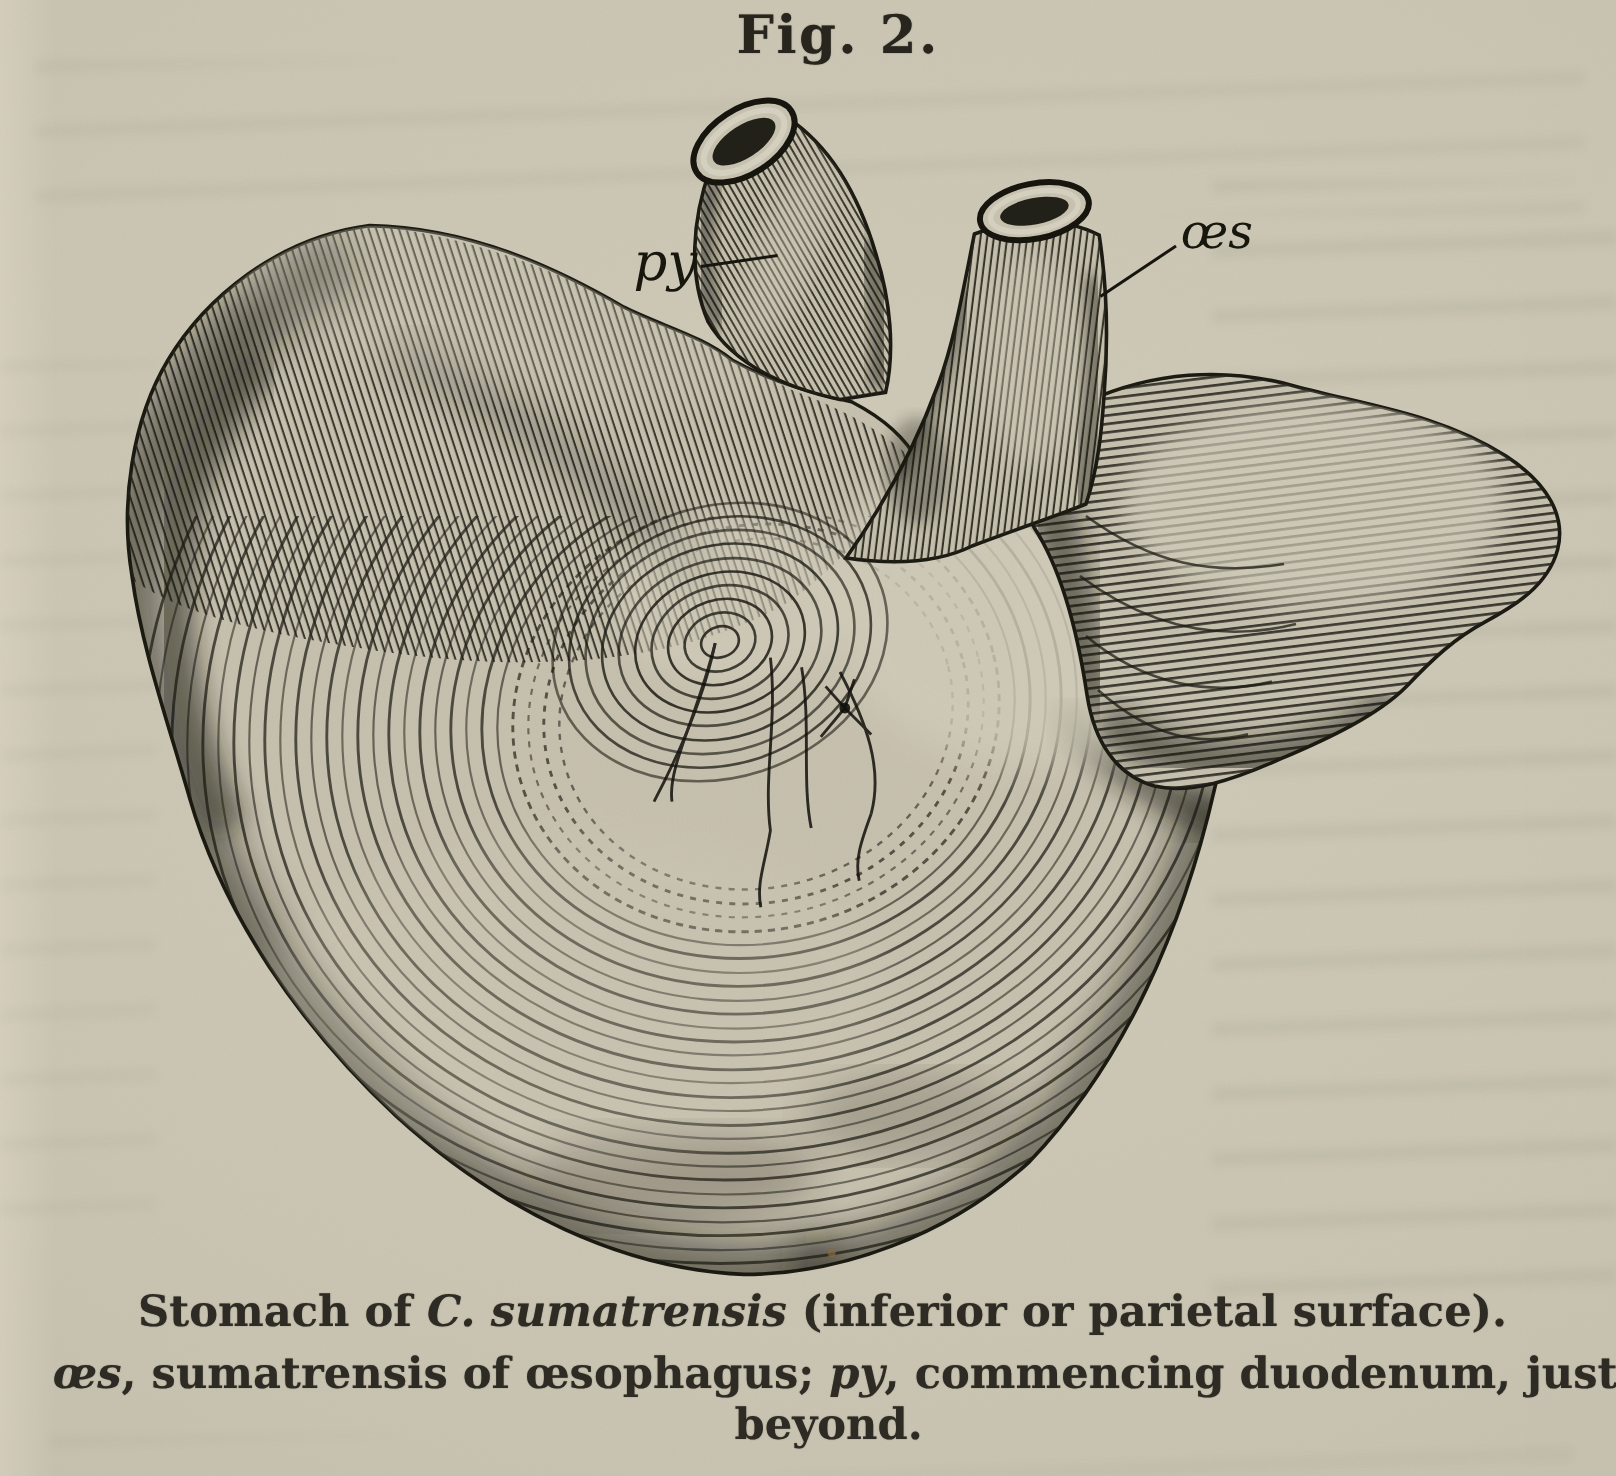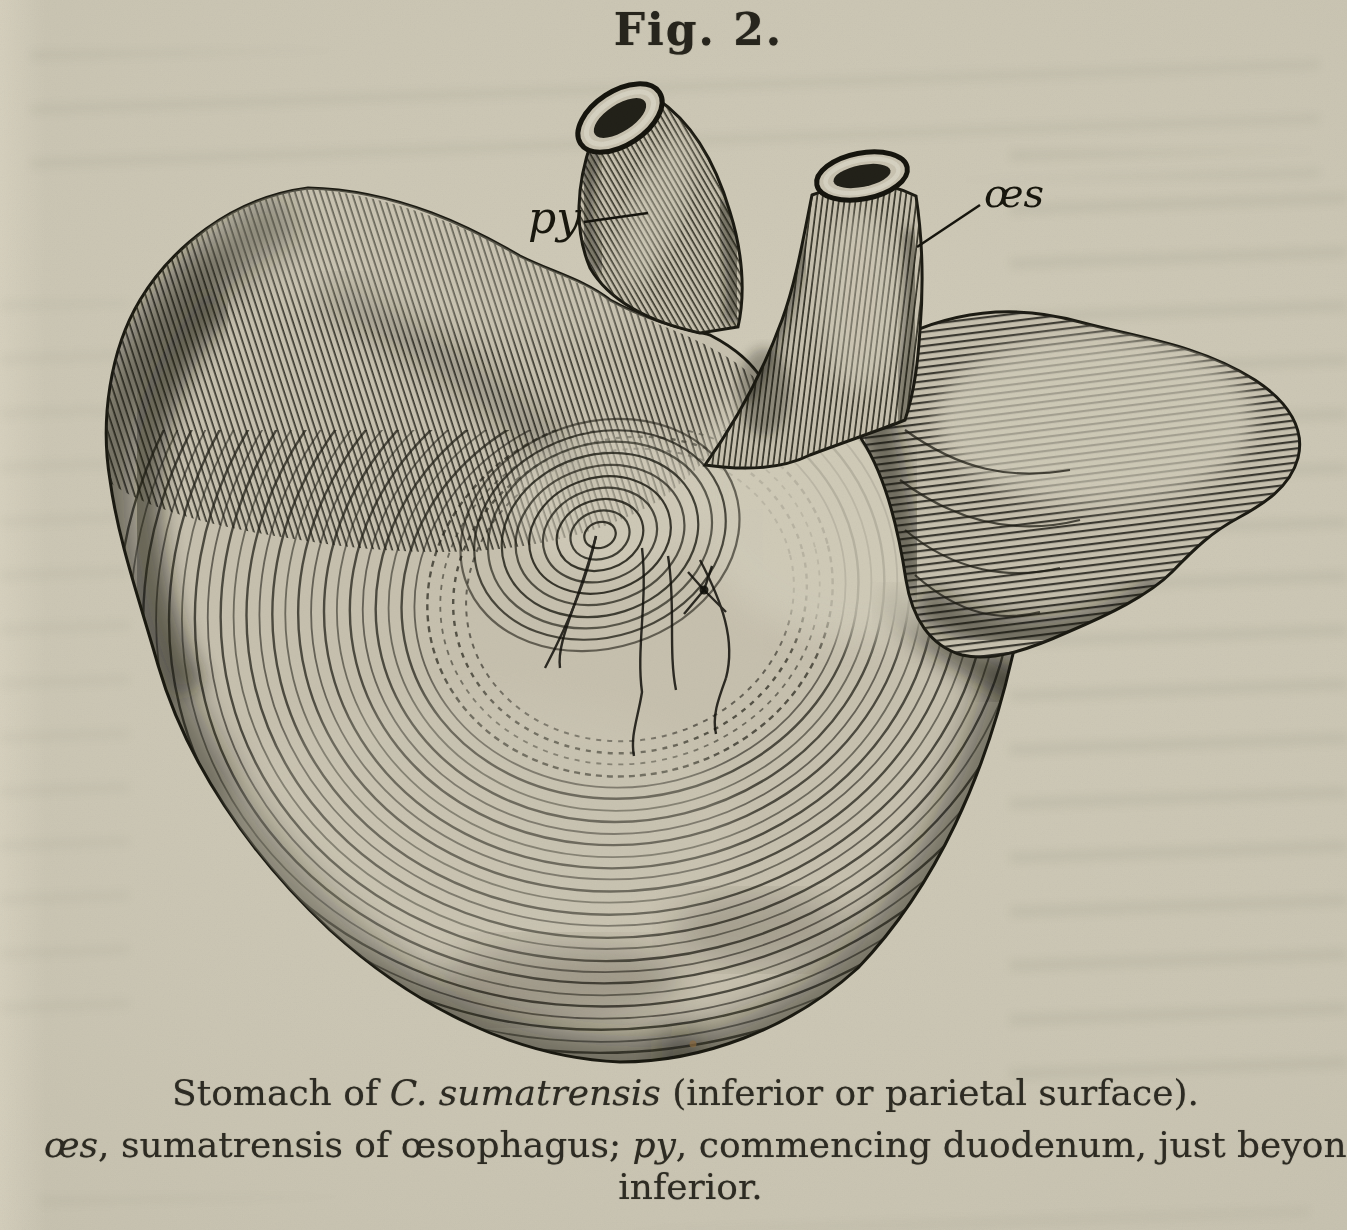--- a/index.html
+++ b/index.html
@@ -18,20 +18,21 @@
   .fig-label{
     position:absolute;top:4px;left:50px;right:0;text-align:center;
     font-size:44px;font-weight:700;letter-spacing:2px;color:#26241c;
     text-shadow:0 0 1px rgba(25,23,15,.55);
   }
   svg.plate{position:absolute;left:0;top:0;}
   .caption{position:absolute;left:0;right:0;top:0;height:100%;pointer-events:none;}
   .cap-line{
     position:absolute;font-size:36px;color:#2d2b23;text-align:center;white-space:nowrap;
     text-shadow:0 0 1px rgba(30,28,18,.45);
+    font-weight:bold;
   }
   .cap1{top:1072px;left:24px;right:0;}
   .cap2{top:1124px;left:44px;right:0;}
   .cap3{top:1166px;left:34px;right:0;}
   .it{font-style:italic;}
   .svg-label{font-family:"DejaVu Serif","Liberation Serif",serif;font-style:italic;fill:#17160d;}
 </style>
 </head>
 <body>
 
@@ -281,15 +282,15 @@
     <text class="svg-label" x="528" y="233" font-size="44">py</text>
     <text class="svg-label" x="984" y="207" font-size="40">œs</text>
 
     <circle cx="693" cy="1044" r="3.5" fill="#8a6a3f" opacity=".7"></circle>
     <rect width="1347" height="1230" filter="url(#grain)" opacity=".8"></rect>
   </svg>
 
   <div class="caption">
     <div class="cap-line cap1"><span>Stomach of </span><span class="it">C. sumatrensis</span><span> (inferior or parietal surface).</span></div>
     <div class="cap-line cap2"><span class="it">œs</span><span>, sumatrensis of œsophagus; </span><span class="it">py</span><span>, commencing duodenum, just beyond</span></div>
-    <div class="cap-line cap3">inferior.</div>
+    <div class="cap-line cap3">beyond.</div>
   </div>
 </div>
 
 </body></html>

